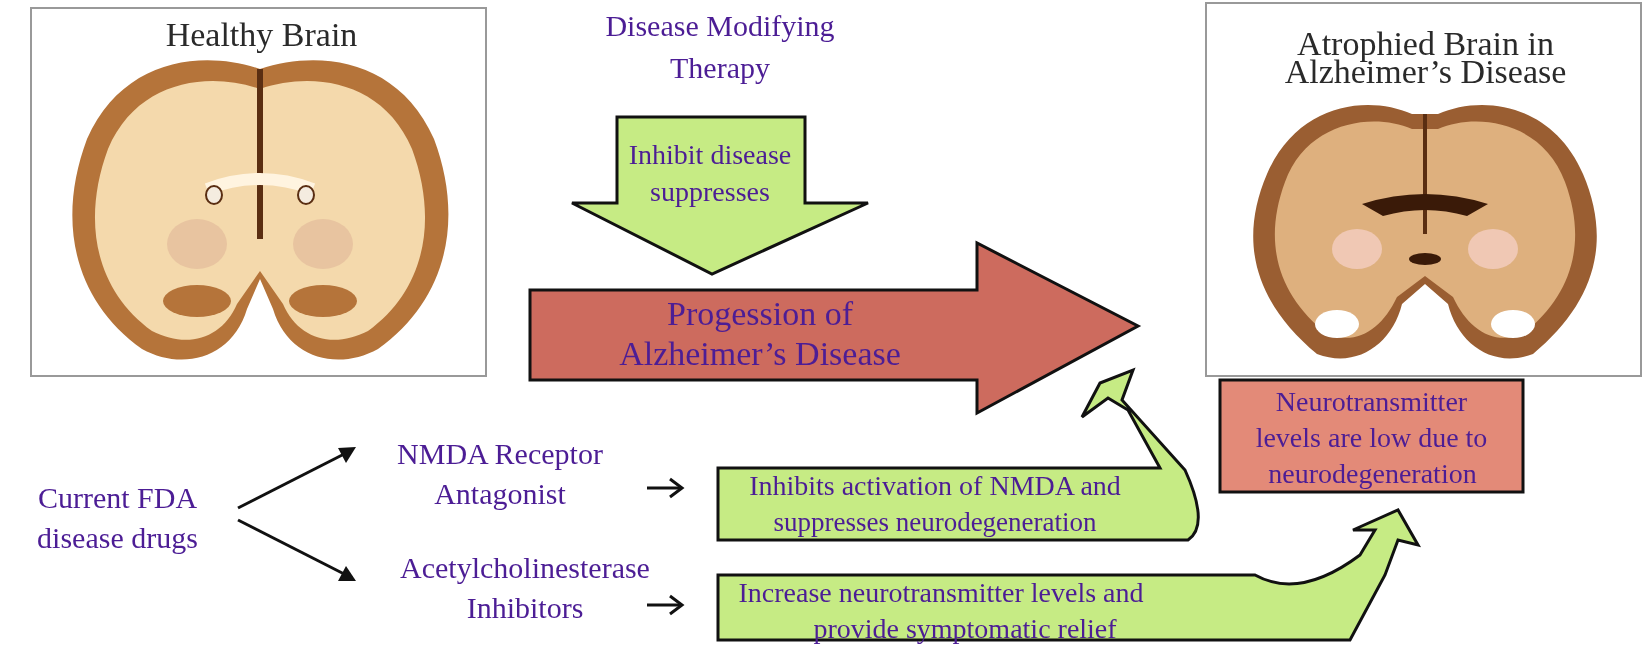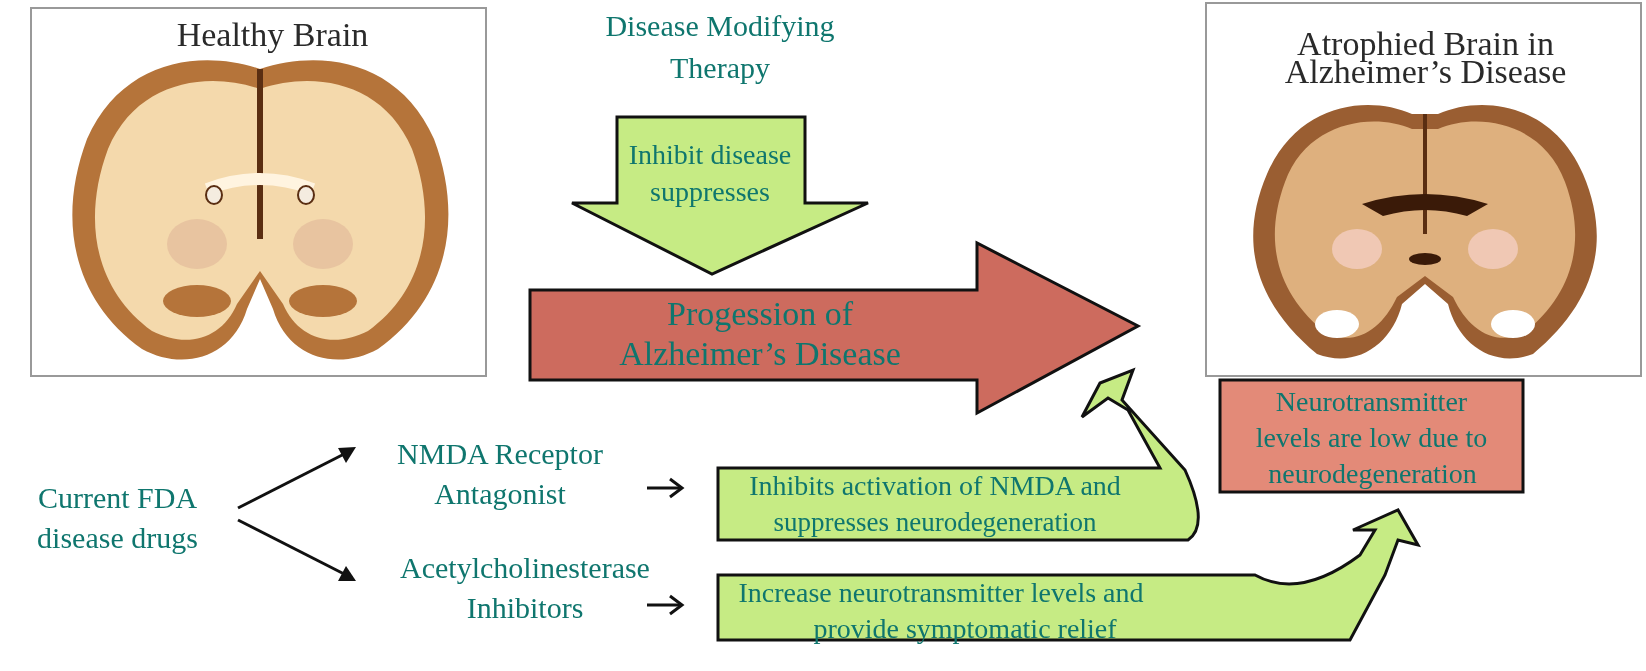--- a/index.html
+++ b/index.html
@@ -1,19 +1,19 @@
 <!DOCTYPE html>
 <html><head>
 <meta charset="utf-8">
 <style>
   html,body{margin:0;padding:0;background:#fff;}
   body{width:1646px;height:671px;position:relative;overflow:hidden;font-family:"Liberation Serif","DejaVu Serif",serif;color:#222;}
   .box{position:absolute;border:2px solid #999;background:#fff;box-sizing:border-box;}
   .title{position:absolute;text-align:center;font-size:34px;line-height:40px;color:#2a2a2a;}
-  .txt{position:absolute;text-align:center;font-size:30px;line-height:36px;color:#0f766e;}
+  .txt{position:absolute;text-align:center;font-size:30px;line-height:36px;color:#4c1d95;}
   svg{position:absolute;left:0;top:0;}
 </style>
 </head>
 <body>
 
 <svg width="1646" height="671" viewBox="0 0 1646 671">
 
   <polygon points="530,290 977,290 977,243 1138,326 977,413 977,380 530,380" fill="#cd6b5e" stroke="#111" stroke-width="3"></polygon>
 
   <polygon points="617,117 805,117 805,203 868,203 712,274 572,203 617,203" fill="#c6eb84" stroke="#111" stroke-width="3"></polygon>
@@ -33,21 +33,21 @@
   </g>
   <g>
     <line x1="647" y1="605" x2="680" y2="605" stroke="#111" stroke-width="3"></line>
     <polyline points="670,596 682,605 670,614" fill="none" stroke="#111" stroke-width="3"></polyline>
   </g>
 
   <rect x="1220" y="380" width="303" height="112" fill="#e38a78" stroke="#111" stroke-width="3"></rect>
 </svg>
 
 <div class="box" style="left:30px;top:7px;width:457px;height:370px;">
-  <div class="title" style="left:12px;top:6px;width:457px;">Healthy Brain</div>
+  <div class="title" style="left:1px;top:6px;width:457px;">Healthy Brain</div>
   <svg width="457" height="370" viewBox="0 0 457 370" style="top:0;left:0;">
     <path d="M228,60 C170,40 90,50 55,130 C25,210 40,290 110,340 C150,362 200,350 215,300 L228,270 L241,300 C256,350 306,362 346,340 C416,290 432,210 402,130 C367,50 287,40 228,60 Z" fill="#b5743a"></path>
     <path d="M228,80 C175,62 105,72 76,140 C50,210 62,280 120,322 C155,340 190,330 205,295 L228,262 L251,295 C266,330 301,340 336,322 C394,280 406,210 380,140 C351,72 281,62 228,80 Z" fill="#f4d9ac"></path>
     <path d="M228,60 L228,230" stroke="#5a2e12" stroke-width="6"></path>
     <path d="M175,180 Q228,160 281,180" stroke="#fff4e0" stroke-width="12" fill="none"></path>
     <ellipse cx="182" cy="186" rx="8" ry="9" fill="#f4ece0" stroke="#5a2e12" stroke-width="2"></ellipse>
     <ellipse cx="274" cy="186" rx="8" ry="9" fill="#f4ece0" stroke="#5a2e12" stroke-width="2"></ellipse>
     <ellipse cx="165" cy="235" rx="30" ry="25" fill="#e8c4a0"></ellipse>
     <ellipse cx="291" cy="235" rx="30" ry="25" fill="#e8c4a0"></ellipse>
     <ellipse cx="165" cy="292" rx="34" ry="16" fill="#b5743a"></ellipse>

